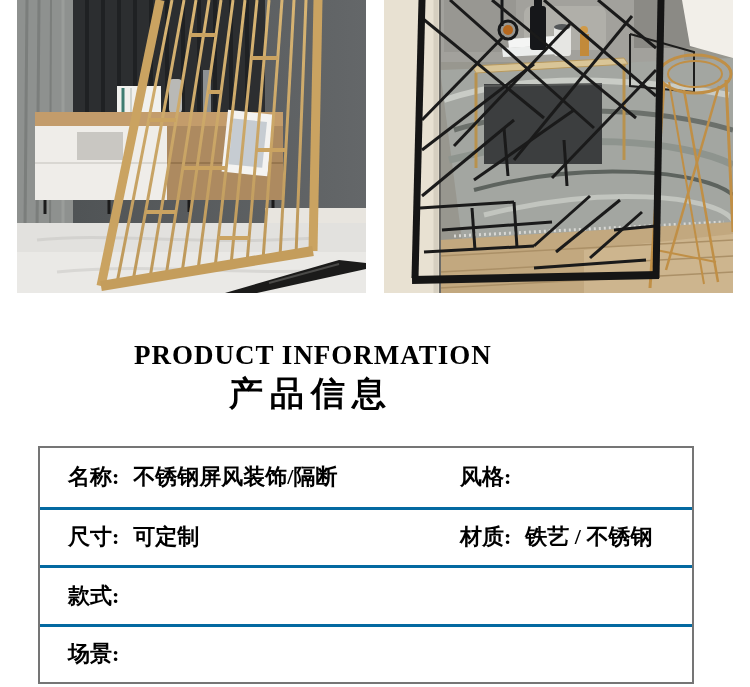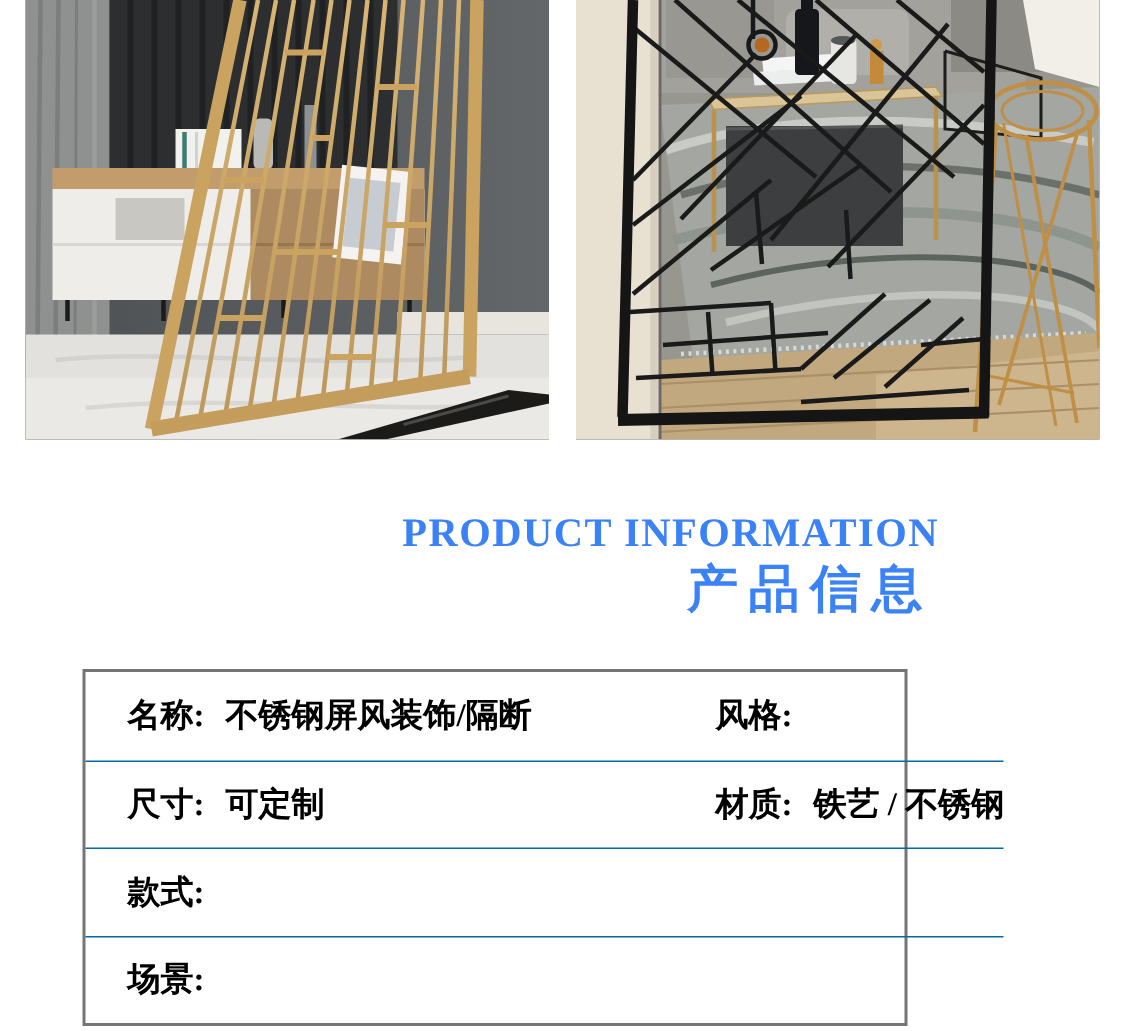--- a/index.html
+++ b/index.html
@@ -5,29 +5,29 @@
   html,body { margin:0; padding:0; background:#ffffff; }
   body { width:750px; height:687px; font-family:"Liberation Serif","DejaVu Serif",serif; }
   .page { position:relative; width:750px; height:687px; background:#fff; overflow:hidden; }
 
   
   .gallery { position:absolute; top:0; left:17px; display:flex; gap:18px; }
   .photo { margin:0; width:349px; height:293px; overflow:hidden; background:#777; }
   .photo svg { display:block; }
 
   
-  .heading { position:absolute; top:341px; left:0; width:626px; text-align:right; color:#3b82f6; }
+  .heading { position:absolute; top:341px; left:0; width:626px; text-align:center; color:#000000; }
   .title-en { margin:0; font-size:27px; font-weight:bold; letter-spacing:1px; line-height:1.1; }
   .title-zh { margin:3px 4px 0 0; font-size:34px; font-weight:bold; letter-spacing:7px; line-height:1.15; }
 
   
-  .spec-table { position:absolute; top:446px; left:55px; width:550px; height:238px;
+  .spec-table { position:absolute; top:446px; left:38px; width:656px; height:238px;
                 box-sizing:border-box; border:2px solid #757575; background:#fff;
                 display:grid; grid-template-rows:repeat(4,1fr); }
-  .spec-row { display:flex; align-items:center; padding-left:28px; border-top:1px solid #0369a1; box-sizing:border-box; }
+  .spec-row { display:flex; align-items:center; padding-left:28px; border-top:3px solid #0369a1; box-sizing:border-box; }
   .spec-row:first-child { border-top:none; }
   .spec-cell { display:flex; align-items:baseline; font-size:22px; font-weight:bold; color:#000; white-space:pre; }
   .cell-wide { flex:0 0 392px; width:392px; }
   .spec-label { margin-right:14px; }
 </style>
 </head>
 <body>
 
 <div class="page">
 

